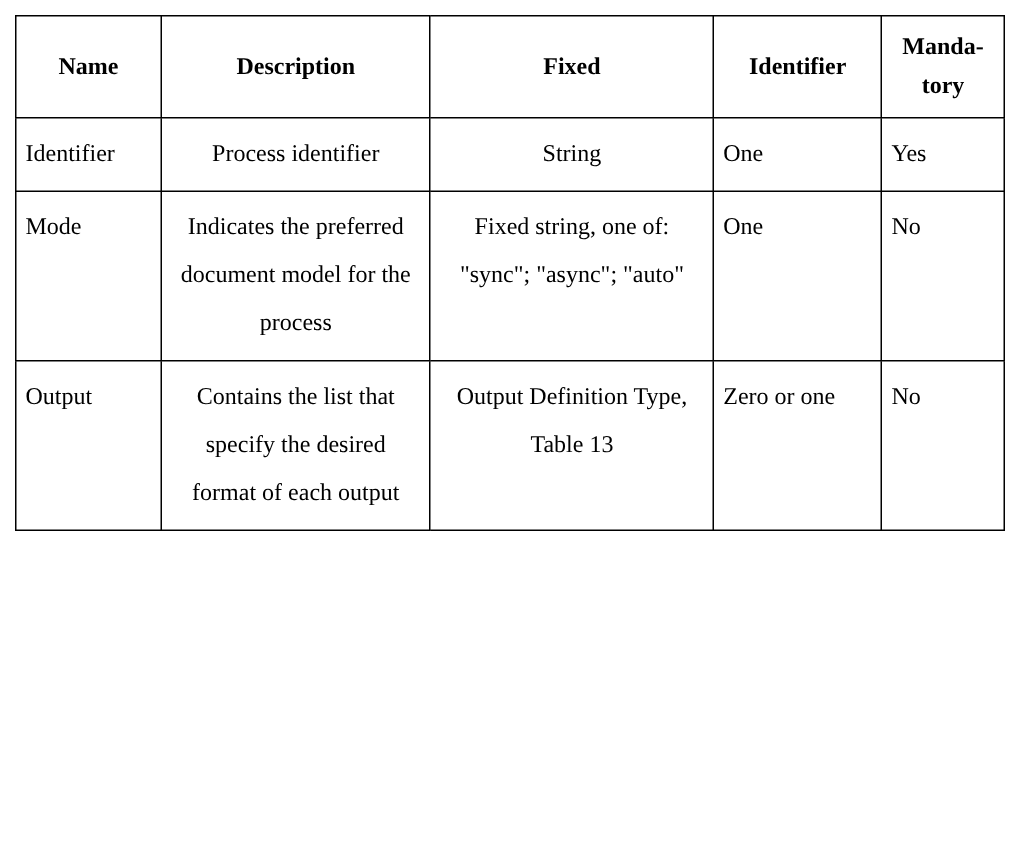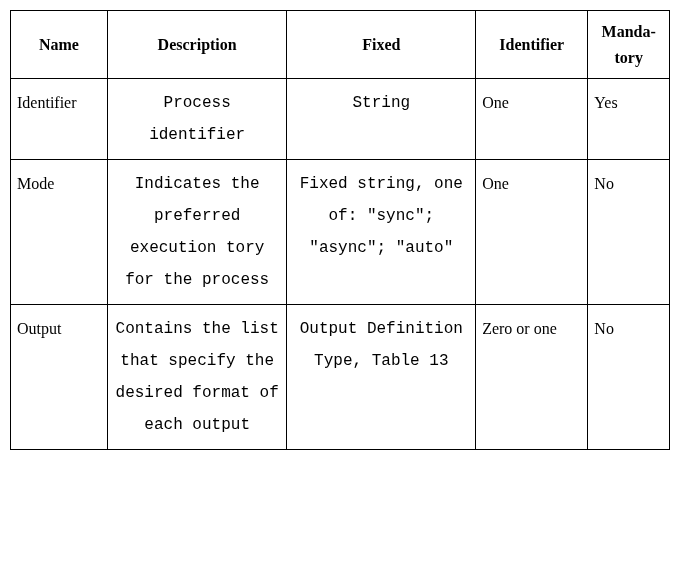--- a/index.html
+++ b/index.html
@@ -25,21 +25,21 @@
     font-weight: bold;
     text-align: center;
     vertical-align: middle;
     line-height: 1.6;
   }
   col.c-name { width: 95px; }
   col.c-desc { width: 176px; }
   col.c-type { width: 185px; }
   col.c-card { width: 110px; }
   col.c-mand { width: 80px; }
-  .center { text-align: center; font-family: Liberation Mono, monospace; }
+  .center { text-align: center; }
   .left { text-align: left; }
 </style>
 </head>
 <body>
 
 <table>
   <colgroup>
     <col class="c-name">
       <col class="c-desc">
       <col class="c-type">
@@ -59,21 +59,21 @@
   <tbody>
     <tr>
       <td class="left">Identifier</td>
       <td class="center">Process identifier</td>
       <td class="center">String</td>
       <td class="left">One</td>
       <td class="left">Yes</td>
     </tr>
     <tr>
       <td class="left">Mode</td>
-      <td class="center">Indicates the preferred execution tory for the process</td>
+      <td class="center">Indicates the preferred document model for the process</td>
       <td class="center">Fixed string, one of: "sync"; "async"; "auto"</td>
       <td class="left">One</td>
       <td class="left">No</td>
     </tr>
     <tr>
       <td class="left">Output</td>
       <td class="center">Contains the list that specify the desired format of each output</td>
       <td class="center">Output Definition Type, Table 13</td>
       <td class="left">Zero or one</td>
       <td class="left">No</td>

